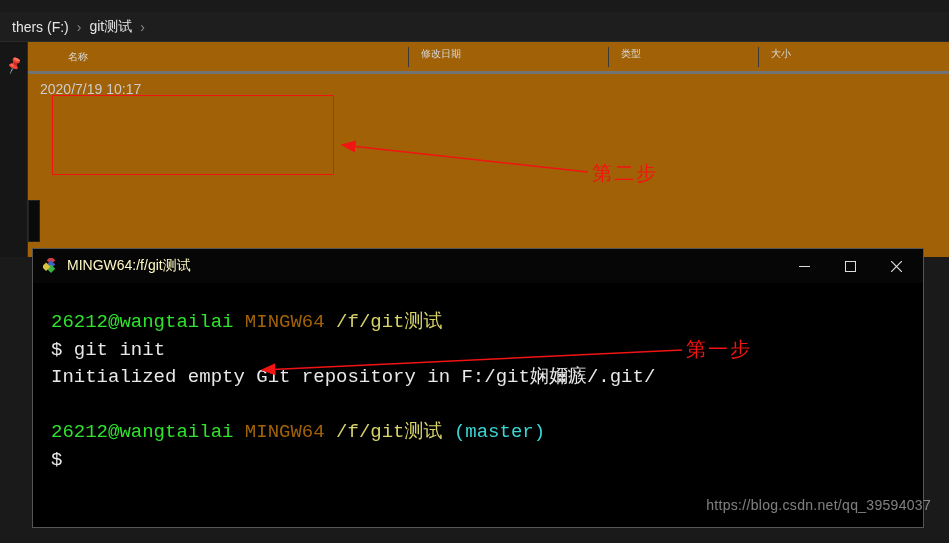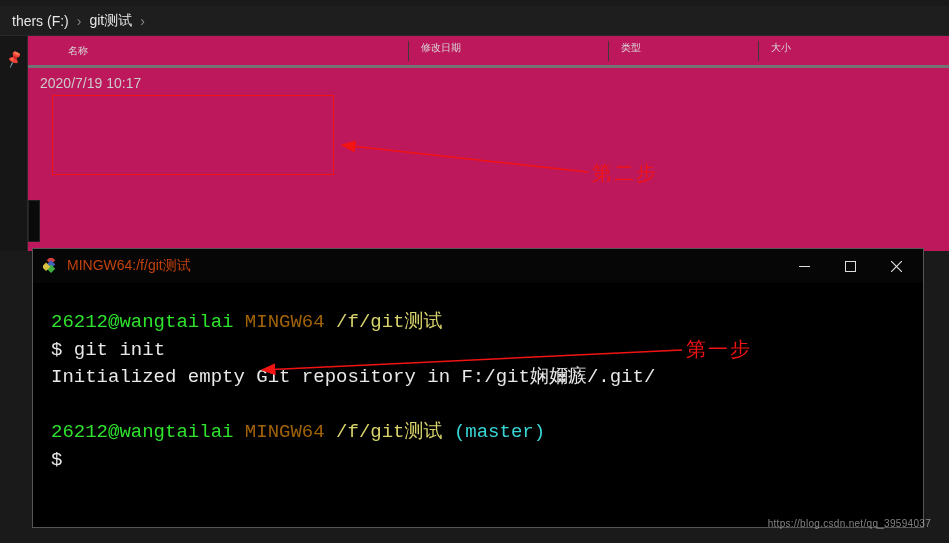--- a/index.html
+++ b/index.html
@@ -5,21 +5,21 @@
   * { box-sizing: border-box; margin: 0; padding: 0; }
   body {
     width: 949px; height: 543px;
     background: #1a1a1a;
     font-family: "Microsoft YaHei", "Segoe UI", sans-serif;
     color: #d0d0d0;
     position: relative;
     overflow: hidden;
     font-size: 14px;
   }
-  .explorer { position: absolute; left: 0; top: 6px; right: 0; height: 245px; background: #be185d; }
+  .explorer { position: absolute; left: 0; top: 12px; right: 0; height: 245px; background: #a16207; }
   .breadcrumb {
     height: 30px; display: flex; align-items: center; padding: 0 6px;
     border-bottom: 1px solid #2a2a2a; background: #1e1e1e; font-size: 14px;
   }
   .breadcrumb .crumb { padding: 0 6px; color: #e6e6e6; }
   .breadcrumb .sep { color: #888; padding: 0 2px; }
   .ex-body { position: absolute; left: 0; top: 30px; right: 0; bottom: 0; display: flex; }
   .ex-sidebar { width: 28px; background: #161616; border-right: 1px solid #2a2a2a; position: relative; }
   .pin-icon { position: absolute; left: 6px; top: 16px; color: #bbb; font-size: 13px; transform: rotate(-20deg); }
   .ex-main { flex: 1; position: relative; }
@@ -50,43 +50,43 @@
   #anno1 { left: 686px; top: 336px; }
 
   svg.arrows { position: absolute; left: 0; top: 0; width: 949px; height: 543px; pointer-events: none; }
 
   .terminal {
     position: absolute; left: 32px; top: 248px; right: 25px; height: 280px;
     background: #000; border: 1px solid #555;
   }
   .term-titlebar {
     height: 34px; background: #060606; display: flex; align-items: center;
-    justify-content: space-between; padding: 0 4px 0 10px; color: #c2410c;
+    justify-content: space-between; padding: 0 4px 0 10px; color: #fef9c3;
   }
   .term-title { display: flex; align-items: center; gap: 8px; font-size: 14px; }
   .term-icon { width: 16px; height: 16px; display: inline-block; position: relative; }
   .term-icon svg { width: 16px; height: 16px; }
   .term-controls { display: flex; align-items: center; }
   .term-controls .ctl { width: 46px; height: 30px; display: flex; align-items: center; justify-content: center; color: #ddd; font-size: 14px; }
   .term-body {
     padding: 26px 18px 10px 18px;
     font-family: Consolas, "Courier New", monospace;
     font-size: 19px; line-height: 1.45; white-space: pre;
   }
   .c-green { color: #2ee22e; }
   .c-purple { color: #a16207; }
   .c-yellow { color: #d8d36a; }
   .c-cyan { color: #39d6d6; }
   .c-white { color: #e8e8e8; }
 
   .gap-rect { position: absolute; left: 28px; top: 200px; width: 12px; height: 42px; background: #0a0a0a; border: 1px solid #222; }
 
   .watermark {
-    position: absolute; right: 18px; bottom: 14px;
-    color: rgba(230,230,230,0.55); font-size: 10px; letter-spacing: 0.3px;
+    position: absolute; right: 18px; bottom: 30px;
+    color: rgba(230,230,230,0.55); font-size: 14px; letter-spacing: 0.3px;
   }
   .vsep { border-left: 1px solid #3a3a3a; height: 20px; }
 </style>
 </head>
 <body>
 
 <div class="explorer">
   <div class="breadcrumb">
     <span class="crumb">thers (F:)</span>
     <span class="sep">›</span>

